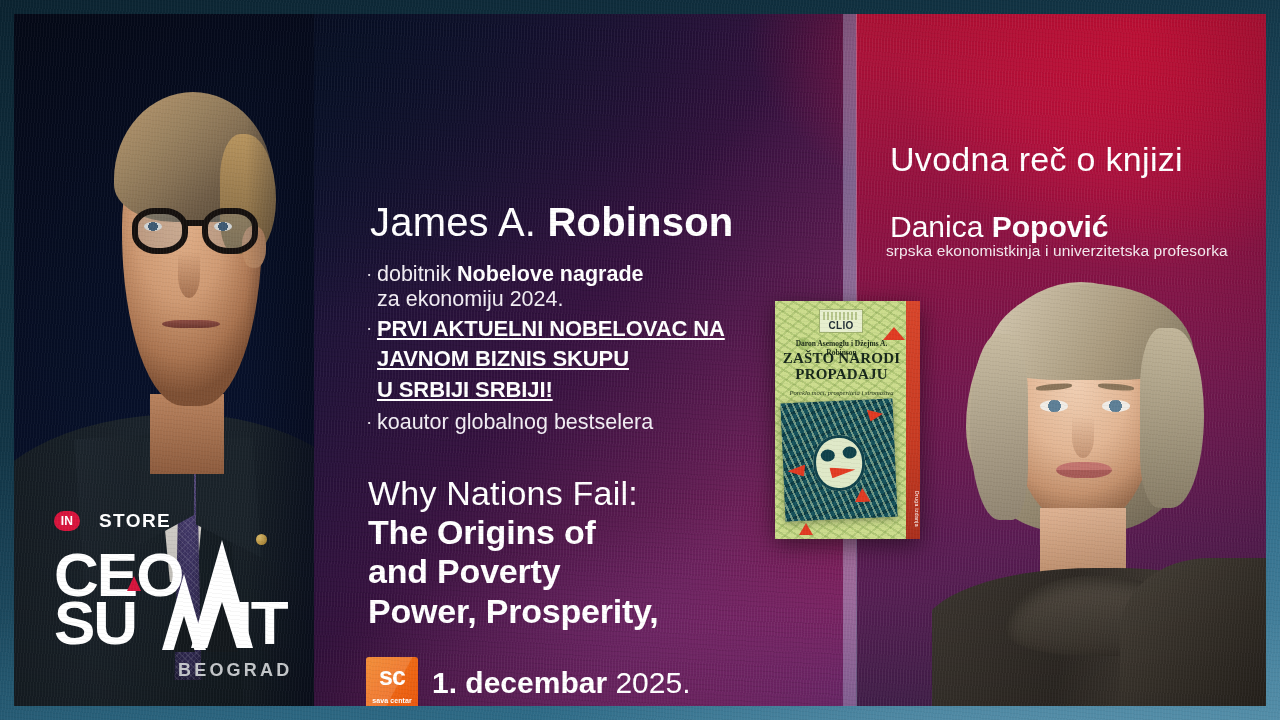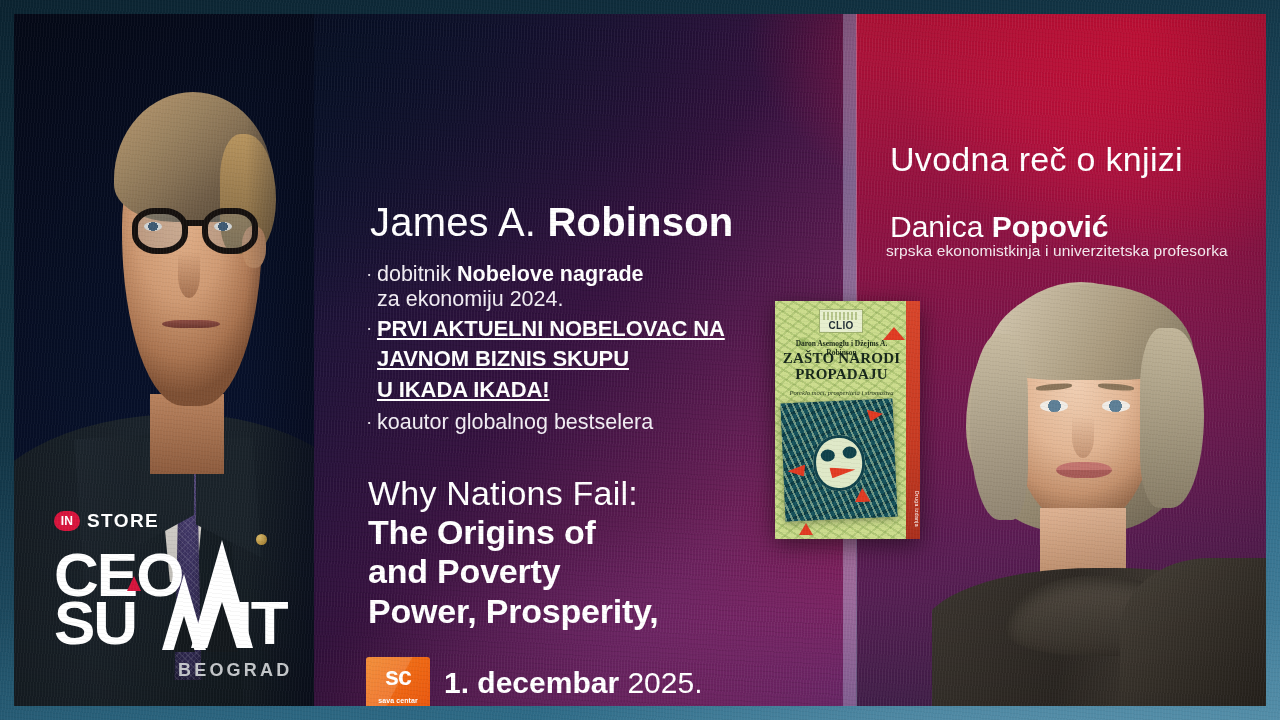--- a/index.html
+++ b/index.html
@@ -71,21 +71,21 @@
   .sp4{ height:4px; }
   .sp6{ height:7px; }
 
   
   .book{ position:absolute; left:354px; top:460px; color:#fff; }
   .book-l1{ font-size:34px; font-weight:300; line-height:1.14; letter-spacing:.2px; }
   .book-l2{ font-size:34px; font-weight:bold; line-height:1.16; letter-spacing:-.2px; }
 
   
   .date-row{ position:absolute; left:352px; top:643px; display:flex; align-items:center; gap:14px; }
-  .sc-logo{ width:64px; height:52px; border-radius:3px; position:relative; overflow:hidden;
+  .sc-logo{ width:52px; height:52px; border-radius:3px; position:relative; overflow:hidden;
     background:linear-gradient(135deg,#f07d1a 0%,#ef6a14 45%,#e9570f 100%); }
   .sc-logo .sc-sheen{ position:absolute; left:-10px; top:-26px; width:46px; height:80px;
     background:rgba(255,255,255,.14); transform:rotate(28deg); }
   .sc-logo .sc-txt{ position:absolute; left:0; right:0; top:7px; text-align:center;
     font-size:25px; font-weight:bold; color:#fff; letter-spacing:-1px; line-height:1; }
   .sc-logo .sc-sub{ position:absolute; left:0; right:0; bottom:5px; text-align:center;
     font-size:7px; font-weight:bold; color:#fff; letter-spacing:.1px; line-height:1; }
   .date-txt{ font-size:30px; color:#fff; font-weight:300; white-space:nowrap; }
   .date-txt b{ font-weight:bold; }
 
@@ -184,21 +184,21 @@
     background:linear-gradient(100deg,#3b352f 0%,#2f2a25 40%,#474038 70%,#322d28 100%);
     border-radius:48% 46% 0 0 / 42% 40% 0 0; }
   .pr-drape{ position:absolute; left:72px; top:300px; width:190px; height:80px;
     background:linear-gradient(180deg,#554d43,#3a342d); border-radius:50% 50% 44% 44%/70% 70% 34% 34%;
     box-shadow:inset 0 6px 16px rgba(0,0,0,.45); }
   .pr-shoulder{ position:absolute; left:188px; top:282px; width:160px; height:160px;
     background:linear-gradient(125deg,#4a433a,#2a251f); border-radius:56% 0 0 0/46% 0 0 0; }
 
   
   .logo-block{ position:absolute; left:40px; top:494px; width:250px; height:190px; }
-  .instore{ display:flex; align-items:center; gap:7px; height:26px; }
+  .instore{ display:flex; align-items:center; gap:19px; height:26px; }
   .in-pill{ width:26px; height:20px; border-radius:10px; background:#d7143c;
     color:#fff; font-size:12px; font-weight:bold; display:flex; align-items:center;
     justify-content:center; letter-spacing:.3px; }
   .store-txt{ color:#fff; font-size:19px; font-weight:bold; letter-spacing:1.4px; }
   .ceo-wrap{ position:relative; width:250px; height:150px; margin-top:10px; }
   .ceo-txt{ position:absolute; left:0; top:0; font-size:62px; font-weight:bold; color:#fff;
     letter-spacing:-2px; line-height:1; }
   .summit-txt{ position:absolute; left:0; top:48px; font-size:62px; font-weight:bold; color:#fff;
     letter-spacing:-2px; line-height:1; }
   .peak{ position:absolute; left:137px; top:-4px; width:0; height:0;
@@ -350,21 +350,21 @@
         <span class="b-caps">PRVI AKTUELNI NOBELOVAC NA</span>
       </div>
       <div class="sp4"></div>
       <div class="b-row">
         <span class="b-dot"></span>
         <span class="b-caps">JAVNOM BIZNIS SKUPU</span>
       </div>
       <div class="sp4"></div>
       <div class="b-row">
         <span class="b-dot"></span>
-        <span class="b-caps">U IKADA IKADA!</span>
+        <span class="b-caps">U SRBIJI SRBIJI!</span>
       </div>
       <div class="sp6"></div>
       <div class="b-row">
         <span class="b-dot">·</span>
         <span class="b-txt">koautor globalnog bestselera</span>
       </div>
     </div>
 
     <div class="book">
       <div class="book-l1">Why Nations Fail:</div>

